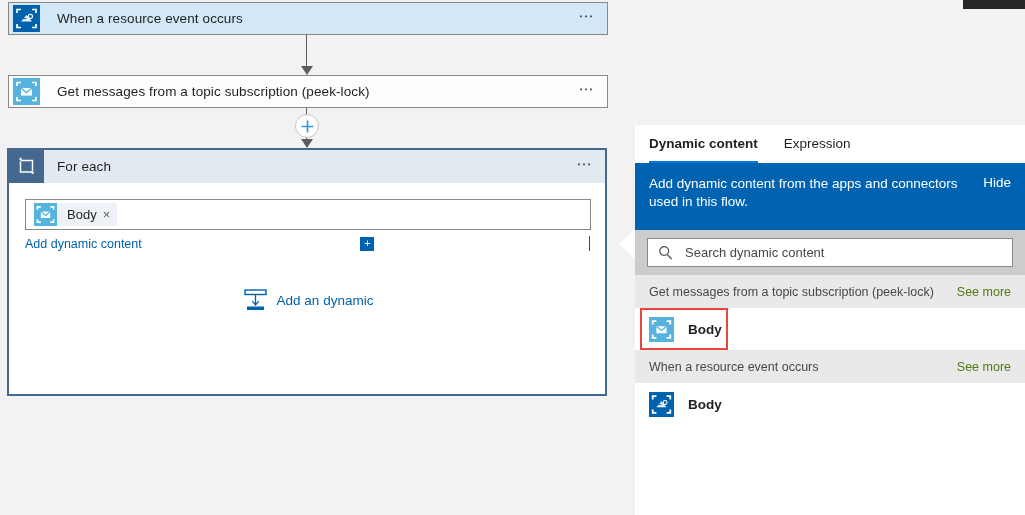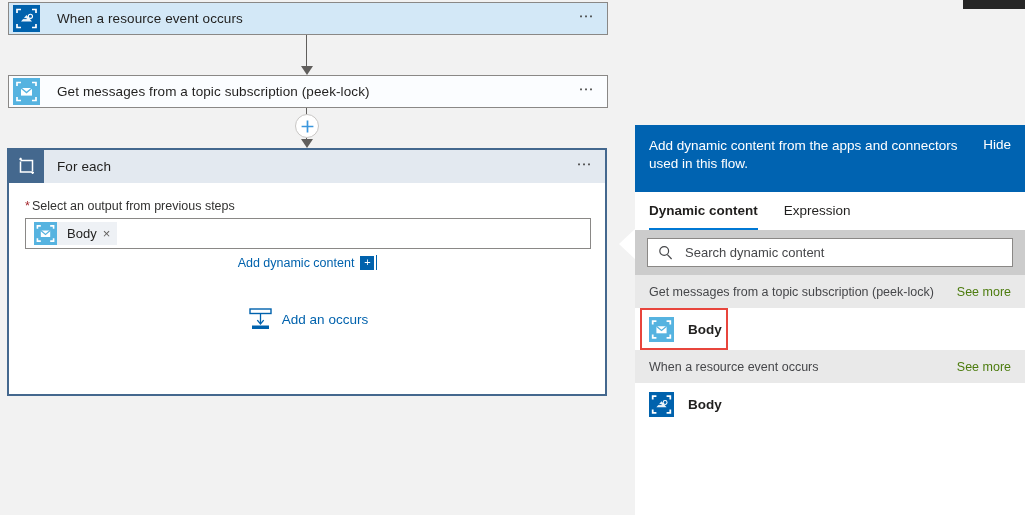--- a/index.html
+++ b/index.html
@@ -173,21 +173,21 @@
     padding: 0 6px 0 10px;
   }
   .token-x {
     color: #605e5c;
     font-size: 13px;
     padding-right: 7px;
     cursor: pointer;
   }
   .adc-row {
     display: flex;
-    justify-content: center;
+    justify-content: space-between;
     align-items: center;
     margin-top: 6px;
     padding-right: 1px;
   }
   .adc-link {
     color: #0062ad;
     font-size: 12.5px;
     cursor: pointer;
   }
   .adc-plus {
@@ -410,23 +410,20 @@
           <path d="M8 7.5 L19.5 7.5 L19.5 18" stroke="#ffffff" stroke-width="1.5" fill="none"></path>
           <path d="M6.2 6.2 L9 6.2 M7.6 4.8 L7.6 7.6" stroke="#ffffff" stroke-width="1.3"></path>
           <path d="M18.2 19.6 L21 19.6 M19.6 18.2 L19.6 21" stroke="#ffffff" stroke-width="1.3"></path>
         </svg>
       </div>
       <div class="card-title">For each</div>
       <div class="card-ellipsis">⋯</div>
     </div>
 
     <div id="foreach-body">
-      <div class="field-label">
-        <span class="req-star">*</span><span>Select an output from previous steps</span>
-      </div>
 
       <div class="token-input">
         <span class="token">
           <svg class="tile-sm" viewBox="0 0 27 27" xmlns="http://www.w3.org/2000/svg">
             <rect x="0" y="0" width="27" height="27" fill="#56b3e0"></rect>
             <path d="M4 8 L4 4.5 L8 4.5 M19 4.5 L23 4.5 L23 8 M23 19 L23 22.5 L19 22.5 M8 22.5 L4 22.5 L4 19" stroke="#ffffff" stroke-width="1.9" fill="none"></path>
             <rect x="8" y="10" width="11" height="7.6" fill="#ffffff"></rect>
             <path d="M8 10 L13.5 14.6 L19 10" stroke="#56b3e0" stroke-width="1.4" fill="none"></path>
           </svg>
           <span class="token-label">Body</span>
@@ -440,39 +437,39 @@
         <span class="adc-caret"></span>
       </div>
 
       <div class="add-action-row">
         <svg width="25" height="22" viewBox="0 0 25 22" xmlns="http://www.w3.org/2000/svg">
           <rect x="2" y="1" width="21" height="4.5" fill="none" stroke="#0062ad" stroke-width="1.4"></rect>
           <path d="M12.5 5.5 L12.5 15" stroke="#0062ad" stroke-width="1.3"></path>
           <path d="M9.3 12.2 L12.5 16 L15.7 12.2" fill="none" stroke="#0062ad" stroke-width="1.3"></path>
           <rect x="4" y="17.5" width="17" height="3.5" fill="#0062ad"></rect>
         </svg>
-        <span class="add-action-label">Add an occurs</span>
+        <span class="add-action-label">Add an dynamic</span>
       </div>
     </div>
   </div>
 
 </div>
 
 <div id="dyn-callout"></div>
 
 <div id="dyn-panel">
+
+  <div id="dyn-tabs">
+    <div class="dyn-tab active">Dynamic content</div>
+    <div class="dyn-tab">Expression</div>
+  </div>
 
   <div id="dyn-header">
     <div id="dyn-header-text">Add dynamic content from the apps and connectors used in this flow.</div>
     <div id="dyn-hide">Hide</div>
-  </div>
-
-  <div id="dyn-tabs">
-    <div class="dyn-tab active">Dynamic content</div>
-    <div class="dyn-tab">Expression</div>
   </div>
 
   <div id="dyn-search-wrap">
     <div id="dyn-search">
       <svg width="15" height="15" viewBox="0 0 15 15" xmlns="http://www.w3.org/2000/svg">
         <circle cx="6.2" cy="6" r="4.4" fill="none" stroke="#46474a" stroke-width="1.2"></circle>
         <path d="M9.4 9.6 L13.6 14" stroke="#46474a" stroke-width="1.2"></path>
       </svg>
       <span class="search-text">Search dynamic content</span>
     </div>

